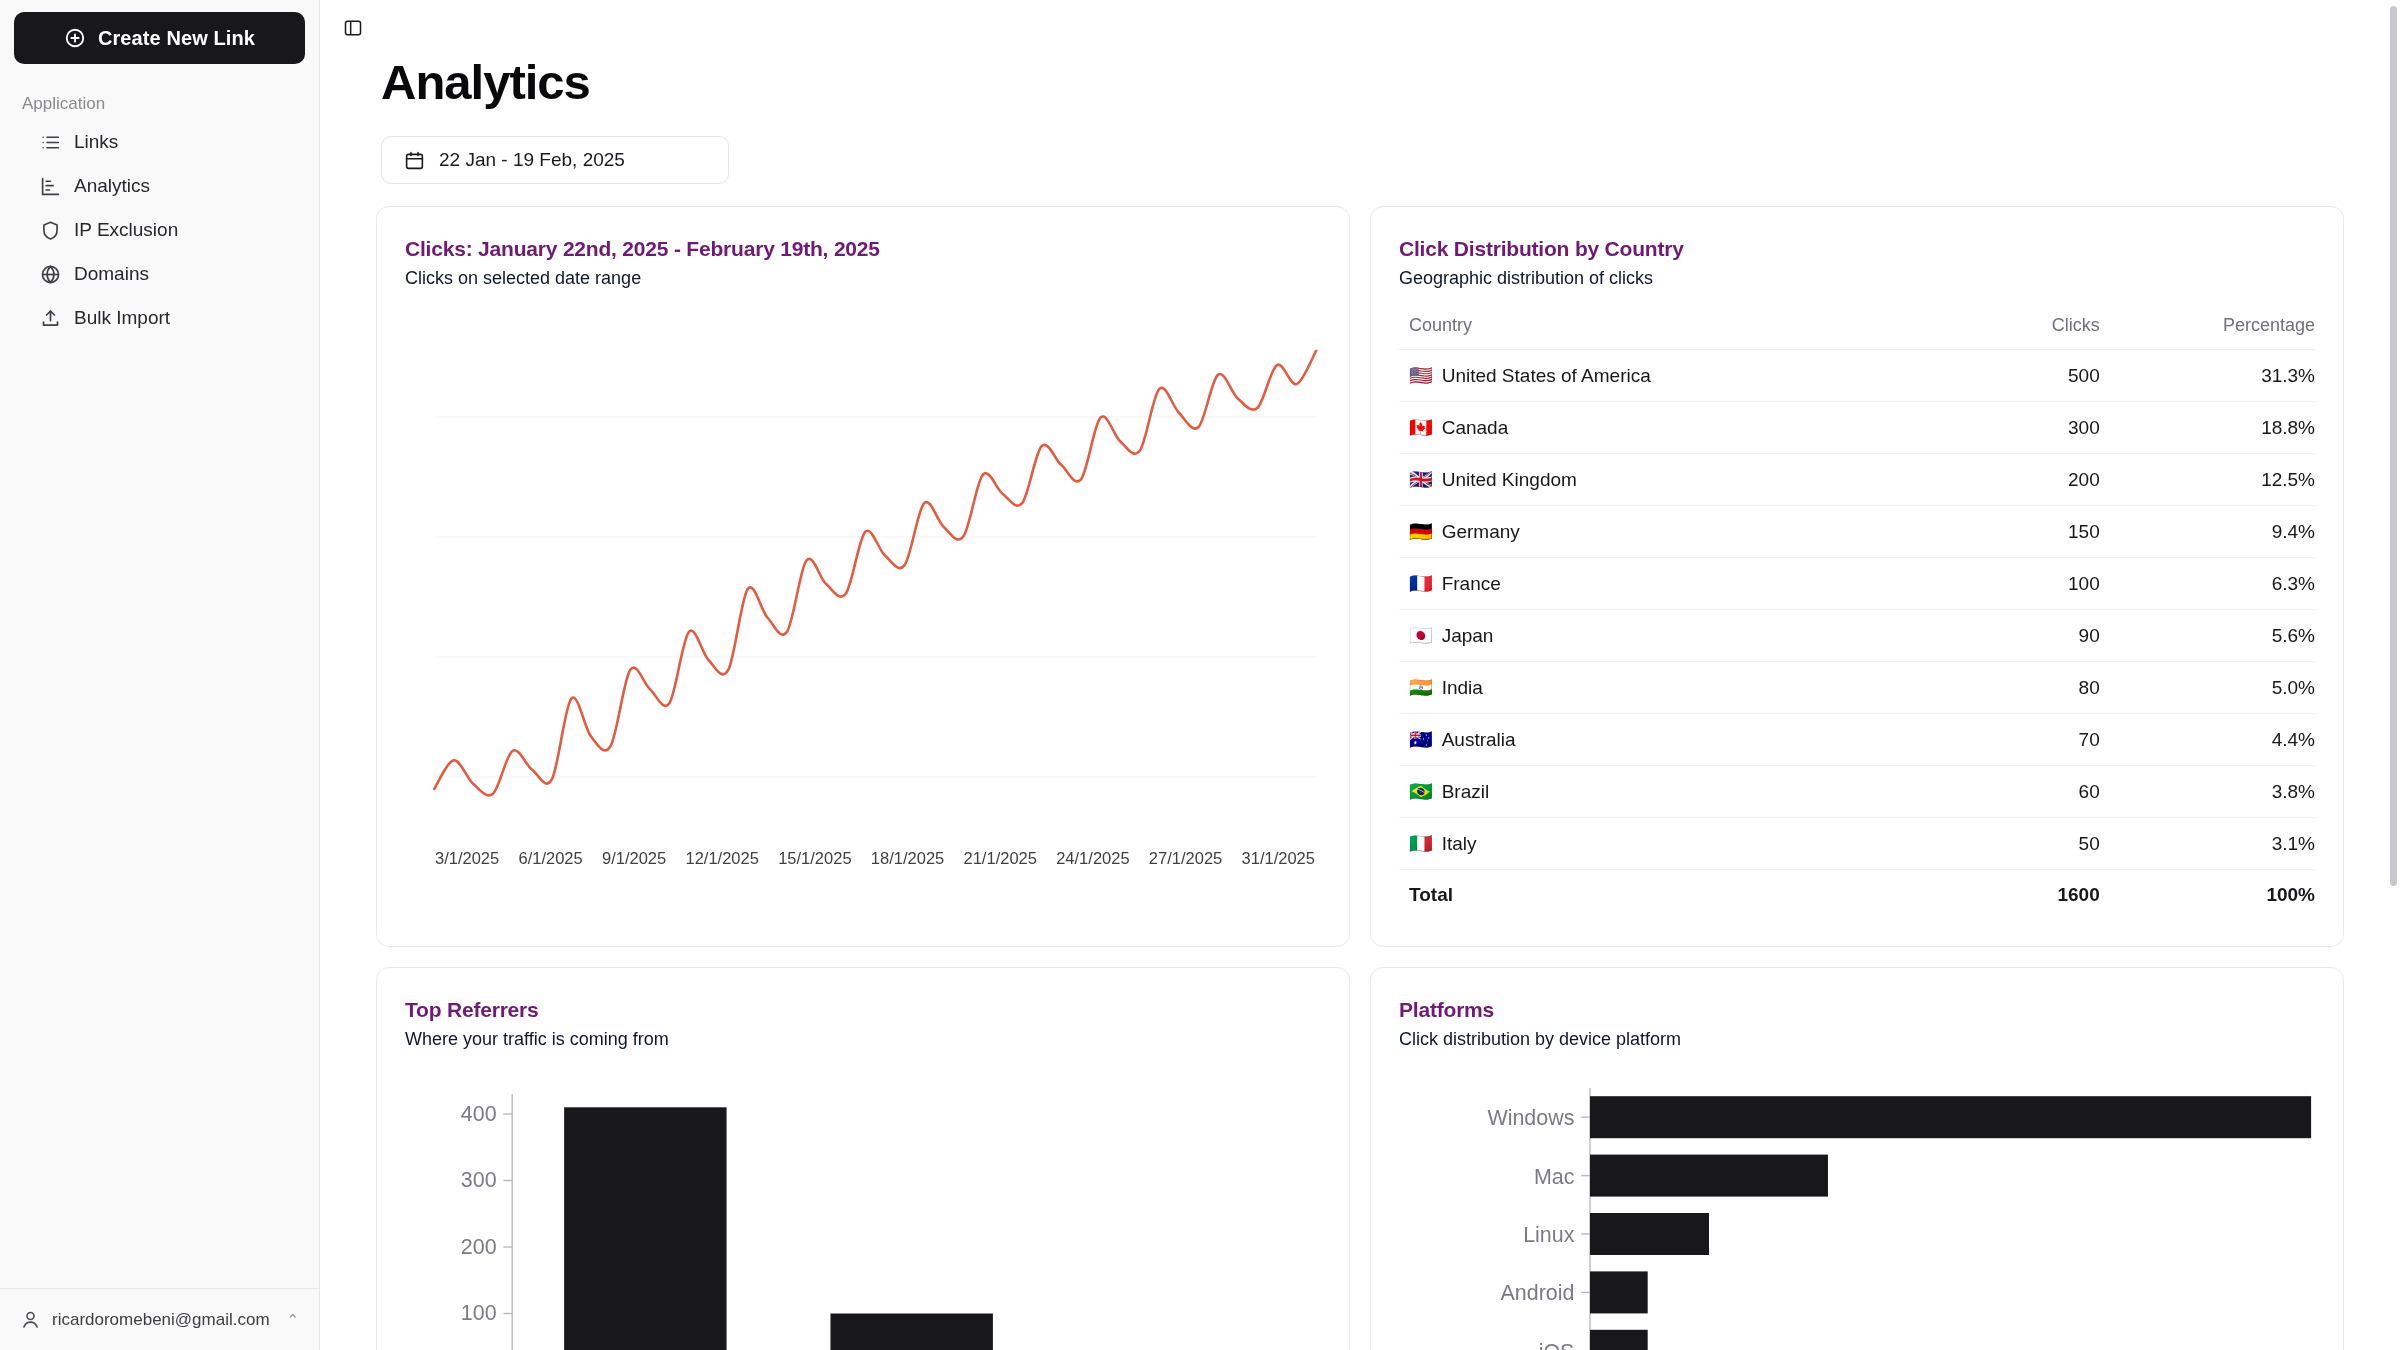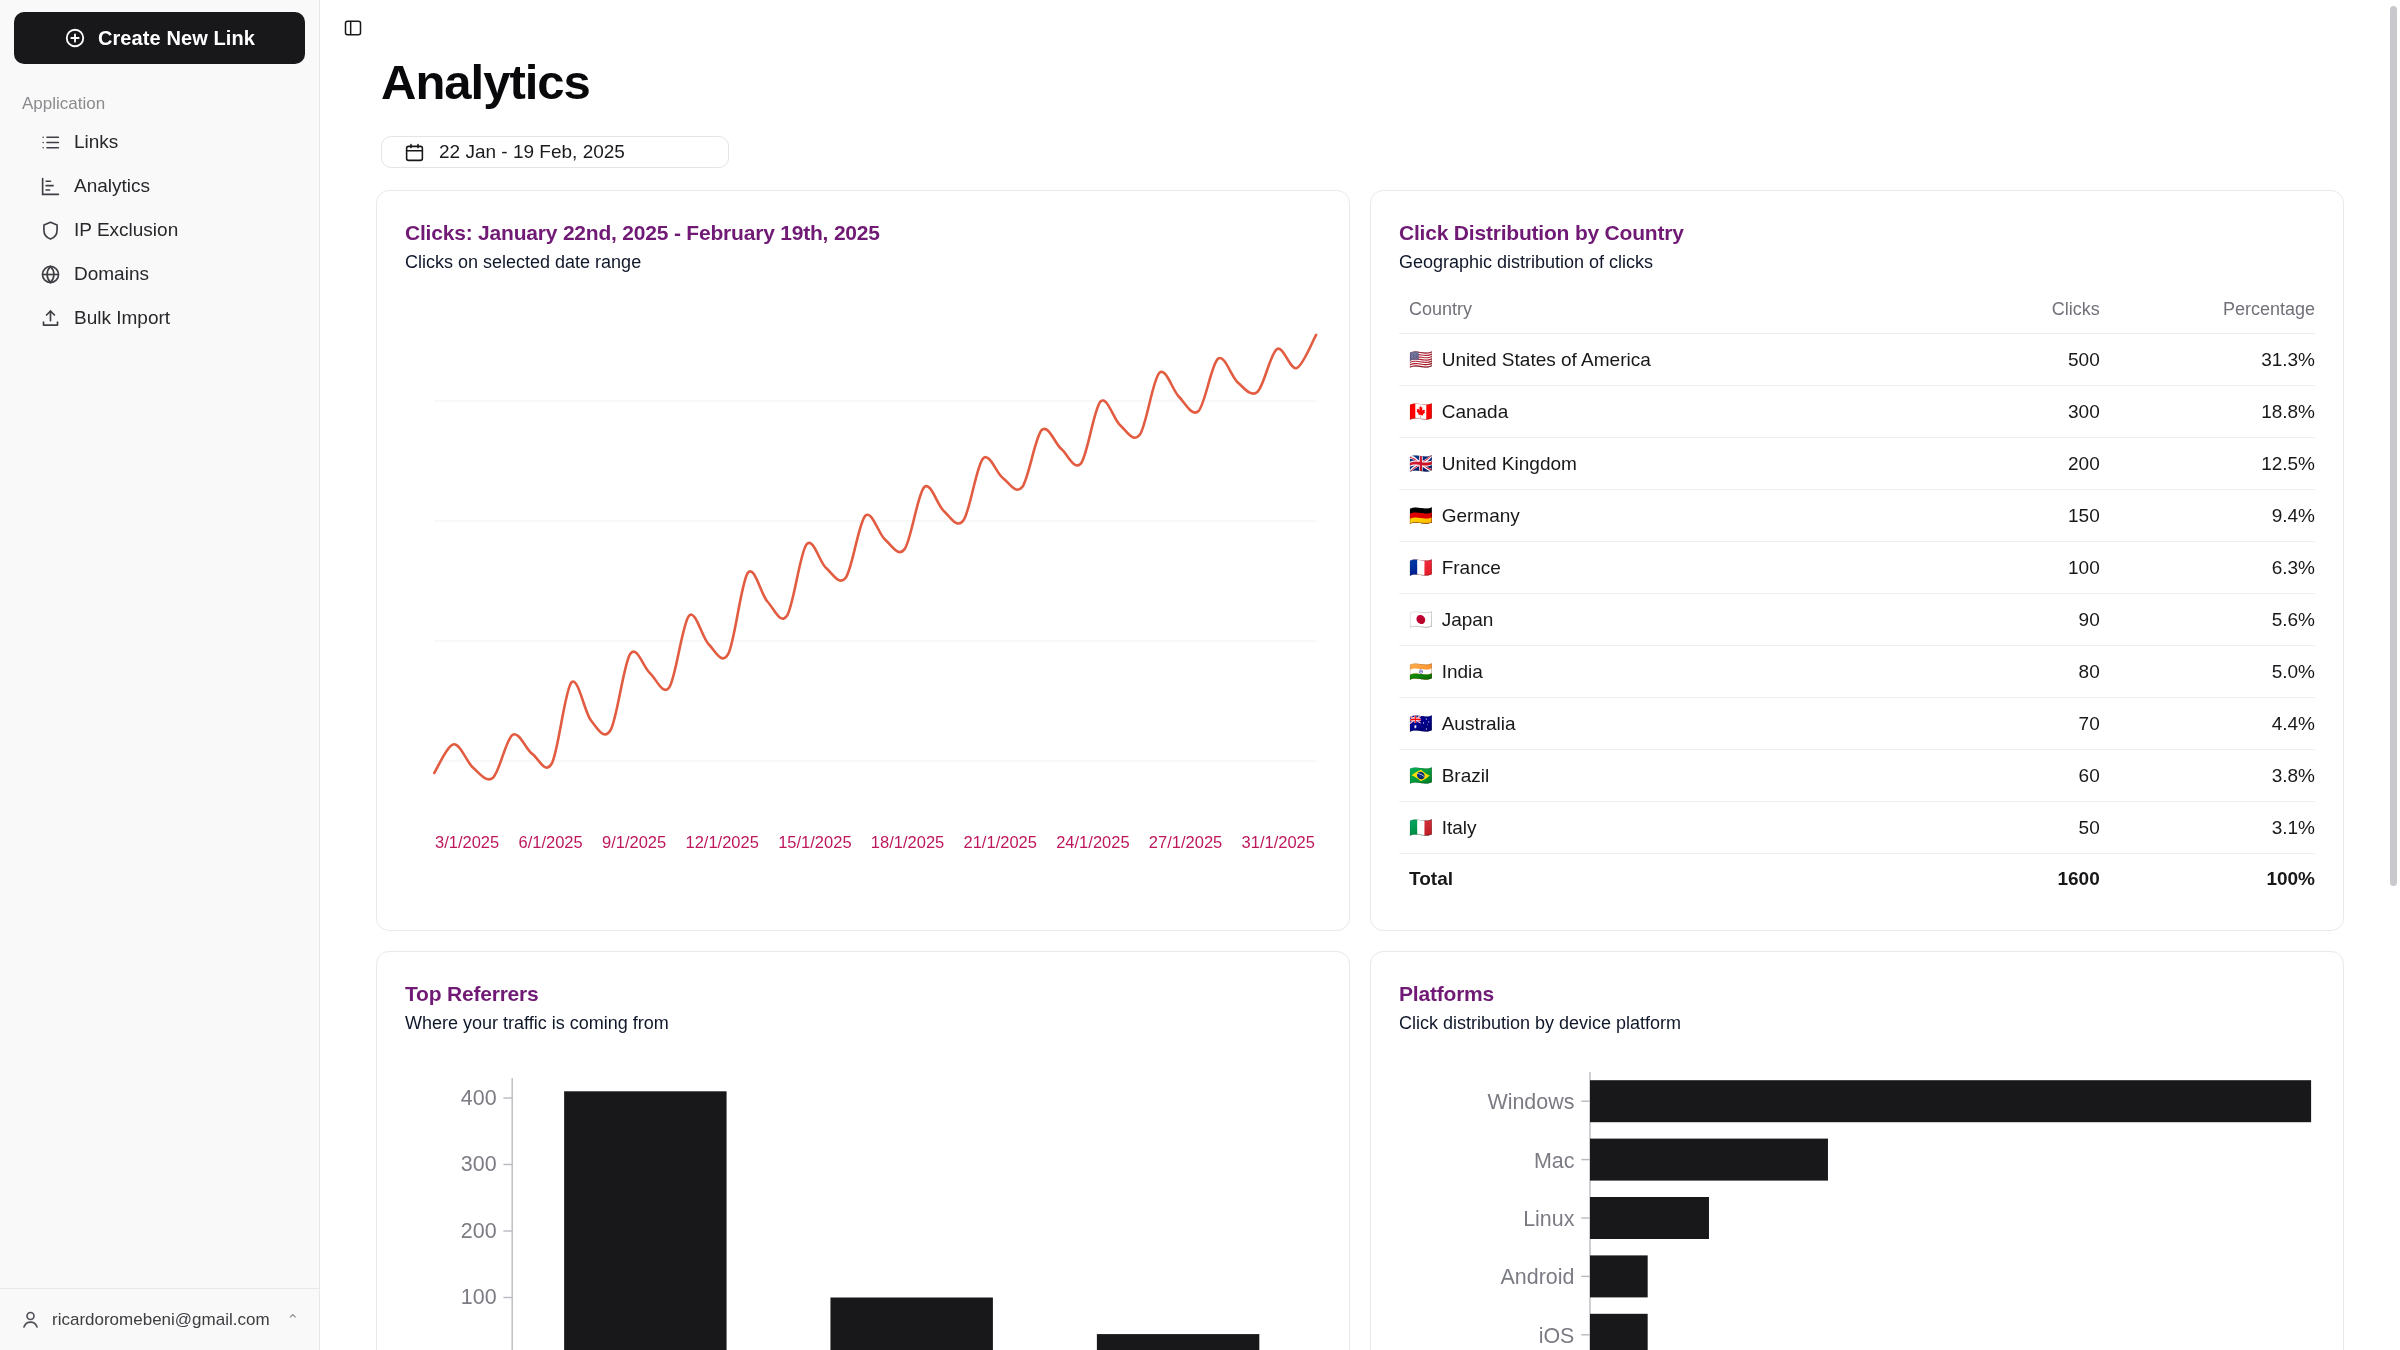--- a/index.html
+++ b/index.html
@@ -77,21 +77,21 @@
   }
 
   .content { padding: 0 56px 0 56px; }
   .page-title {
     font-size: 49px; font-weight: 700; color: #09090b;
     letter-spacing: -1px;
     margin: 6px 0 0 5px;
   }
   .daterange {
     margin: 26px 0 16px 5px;
-    width: 348px; height: 32px;
+    width: 348px; height: 48px;
     border: 1px solid #e4e4e7;
     border-radius: 10px;
     background: #fff;
     display: flex; align-items: center; gap: 14px;
     padding: 0 22px;
     font-size: 19px; color: #1b1b1f;
     cursor: pointer;
   }
   .cal-ico { width: 21px; height: 21px; flex: 0 0 21px; }
 
@@ -112,21 +112,21 @@
   .card-sub { font-size: 18px; color: #0f172a; margin-top: 7px; }
 
   
   .linechart-wrap { margin-top: 26px; height: 530px; position: relative; }
   .linechart-wrap svg { display: block; width: 100%; height: 100%; }
   .xaxis {
     display: flex; justify-content: space-between;
     padding: 0 6px 0 30px;
     margin-top: 4px;
   }
-  .xaxis span { font-size: 16.5px; color: #be185d; }
+  .xaxis span { font-size: 16.5px; color: #404040; }
 
   
   table.country { width: 100%; border-collapse: collapse; margin-top: 26px; }
   table.country th {
     font-size: 18px; color: #71717a; font-weight: 400;
     text-align: right; padding: 0 0 13px 0;
     border-bottom: 1px solid #ededf0;
   }
   table.country th.c-country { text-align: left; padding-left: 10px; }
   table.country td {

